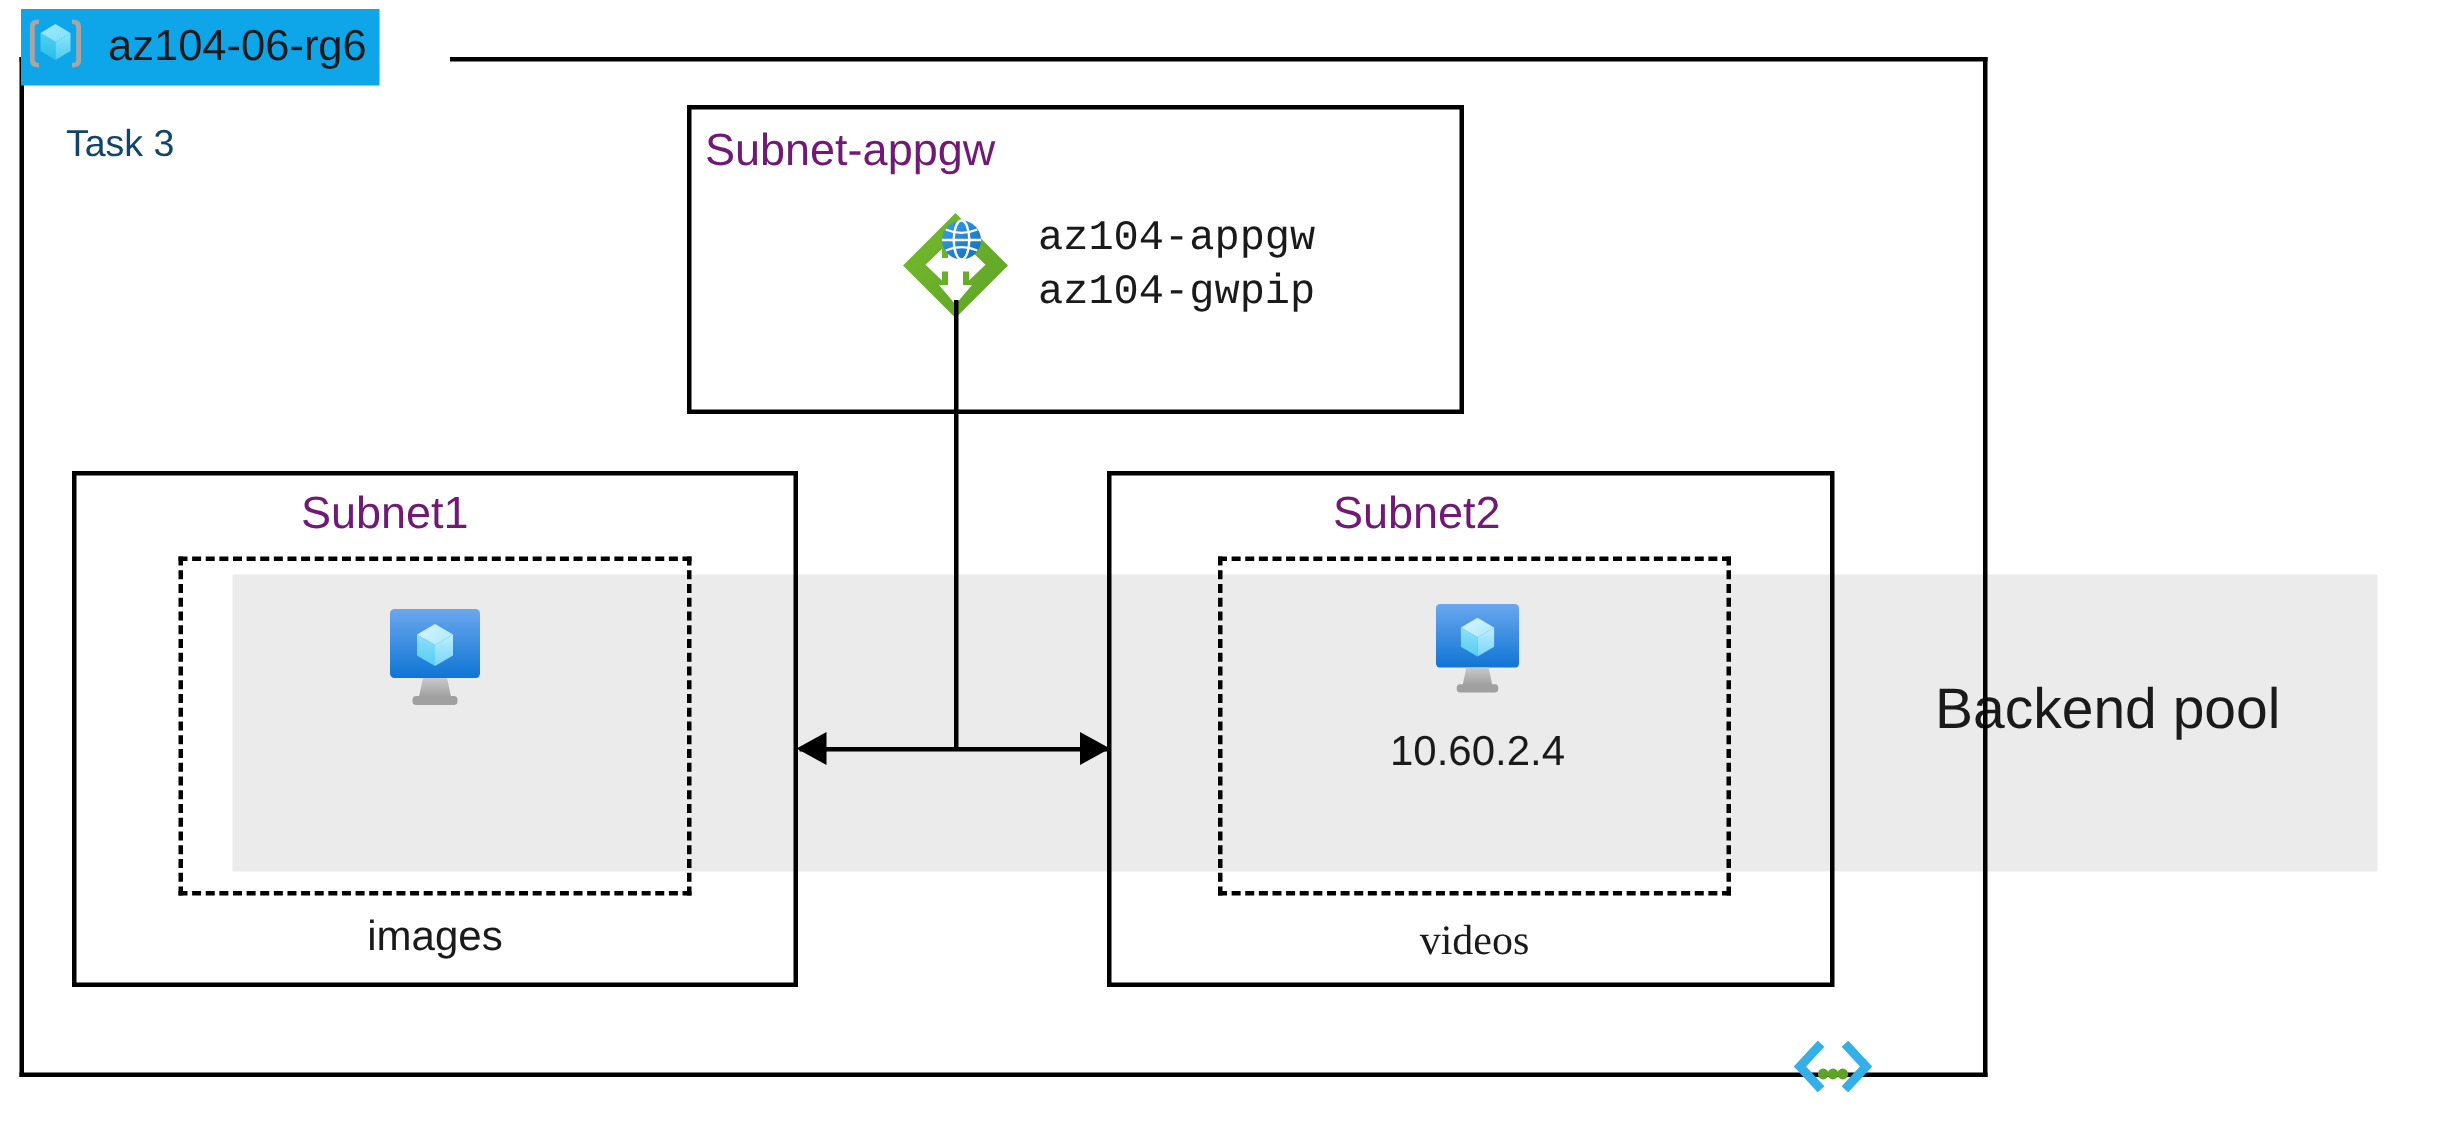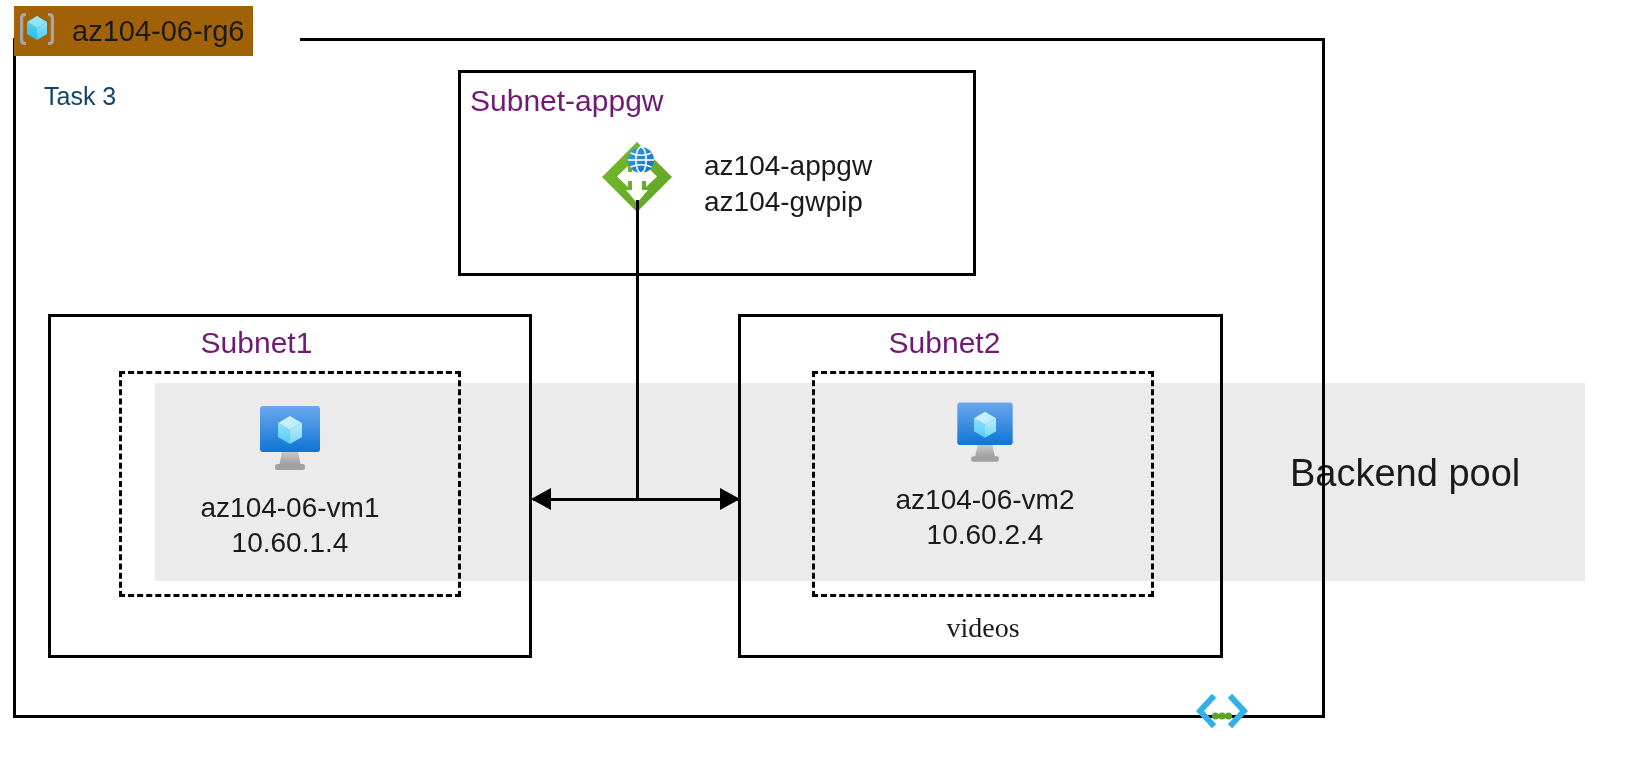--- a/index.html
+++ b/index.html
@@ -61,21 +61,21 @@
     background: #000000;
   }
 
   
   .rg-head {
     left: 14px;
     top: 6px;
     display: flex;
     align-items: center;
     gap: 12px;
-    background: #a16207;
+    background: #0ea5e9;
     padding-right: 8px;
   }
   .rg-title {
     font-size: 29px;
     color: #1a1a1a;
     white-space: nowrap;
   }
 
   
   .task-label {
@@ -140,22 +140,23 @@
     text-align: center;
     white-space: nowrap;
   }
   .vm-text-wrap { margin-top: 10px; }
 
   
   .appgw-row {
     left: 598px;
     top: 138px;
     display: flex;
-    align-items: flex-end;
-    gap: 28px;
+    align-items: flex-start;
+    gap: 16px;
+    font-family: Liberation Mono, monospace;
   }
   .appgw-text {
     font-size: 28px;
     color: #1a1a1a;
     line-height: 1.28;
     white-space: nowrap;
     padding-top: 4px;
   }
 
   
@@ -315,25 +316,22 @@
           </linearGradient>
         </defs>
         <rect x="9" y="2" width="60" height="46" rx="3" fill="url(#vmScreen1)"></rect>
         <path d="M31 48 L47 48 L50 62 L28 62 Z" fill="url(#vmStand1)"></path>
         <rect x="24" y="60" width="30" height="6" rx="2.5" fill="#a0a0a0"></rect>
         <polygon points="39,12 51,19 39,26 27,19" fill="url(#vmCubeT1)"></polygon>
         <polygon points="27,19 39,26 39,40 27,33" fill="url(#vmCubeL1)"></polygon>
         <polygon points="51,19 51,33 39,40 39,26" fill="url(#vmCubeR1)"></polygon>
       </svg>
     </span>
-    <span class="vm-text-wrap">
-      <div class="vm-text">az104-06-vm1</div>
-      <div class="vm-text">10.60.1.4</div>
-    </span>
-  </div>
+  </div>
+  <div class="abs app-label app-1">images</div>
 
   <div class="abs solid-box box-subnet2"></div>
   <div class="abs subnet-title title-subnet2">Subnet2</div>
   <div class="abs dashed-box dash-2"></div>
   <div class="abs vm-block vm-2">
     <span>
       <svg width="72" height="68" viewBox="0 0 78 72">
         <defs>
           <linearGradient id="vmScreen2" x1="0" y1="0" x2="0" y2="1">
             <stop offset="0" stop-color="#6ba7ef"></stop>
@@ -358,21 +356,20 @@
         </defs>
         <rect x="9" y="2" width="60" height="46" rx="3" fill="url(#vmScreen2)"></rect>
         <path d="M31 48 L47 48 L50 62 L28 62 Z" fill="url(#vmStand2)"></path>
         <rect x="24" y="60" width="30" height="6" rx="2.5" fill="#a0a0a0"></rect>
         <polygon points="39,12 51,19 39,26 27,19" fill="url(#vmCubeT2)"></polygon>
         <polygon points="27,19 39,26 39,40 27,33" fill="url(#vmCubeL2)"></polygon>
         <polygon points="51,19 51,33 39,40 39,26" fill="url(#vmCubeR2)"></polygon>
       </svg>
     </span>
     <span class="vm-text-wrap">
-      <div class="vm-text">az104-06-vm2</div>
       <div class="vm-text">10.60.2.4</div>
     </span>
   </div>
   <div class="abs app-label app-2">videos</div>
 
   <div class="abs vnet-icon">
     <svg width="52" height="34" viewBox="0 0 52 34">
       <path d="M16 4 L4 17 L16 30" fill="none" stroke="#32b0e7" stroke-width="6" stroke-linecap="square"></path>
       <path d="M36 4 L48 17 L36 30" fill="none" stroke="#32b0e7" stroke-width="6" stroke-linecap="square"></path>
       <circle cx="19.5" cy="22" r="3.6" fill="#5ea226"></circle>

